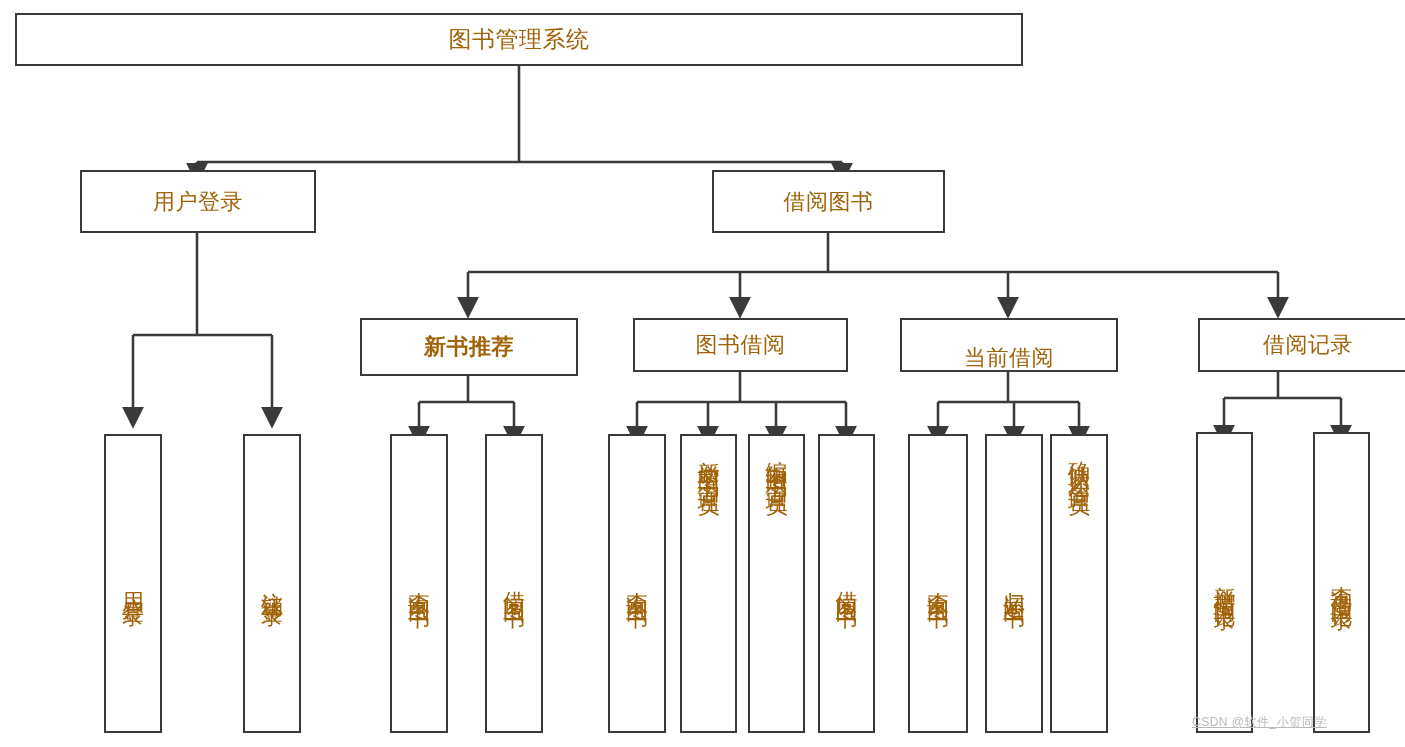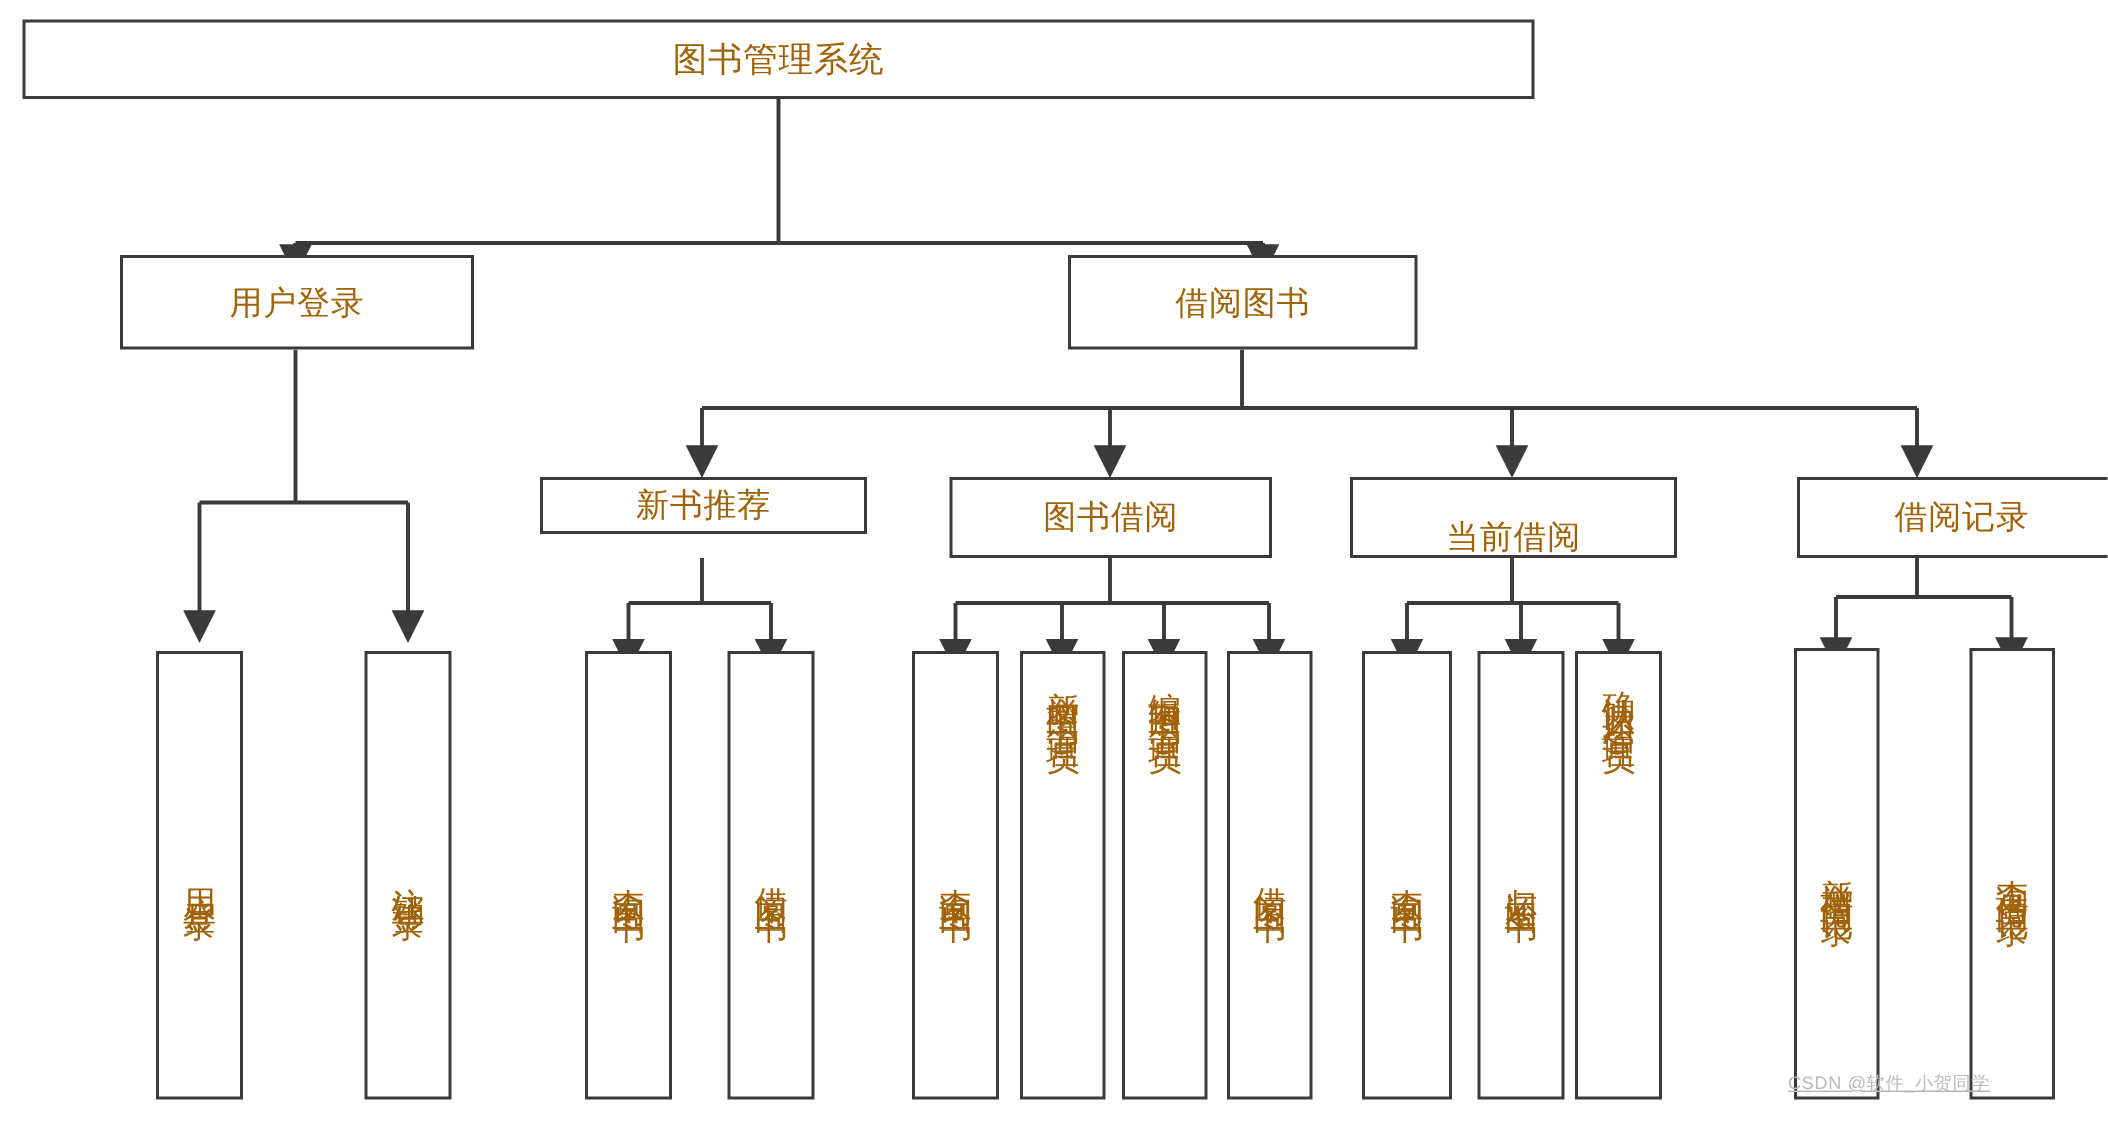--- a/index.html
+++ b/index.html
@@ -147,21 +147,21 @@
   </div>
 
   <div class="node horiz" style="left:80px; top:170px; width:236px; height:63px;">
     <span class="node-label">用户登录</span>
   </div>
 
   <div class="node horiz" style="left:712px; top:170px; width:233px; height:63px;">
     <span class="node-label">借阅图书</span>
   </div>
 
-  <div class="node horiz" style="left:360px; top:318px; width:218px; height:38px;">
+  <div class="node horiz" style="left:360px; top:318px; width:218px; height:58px;font-weight:bold;">
     <span class="node-label">新书推荐</span>
   </div>
 
   <div class="node horiz" style="left:633px; top:318px; width:215px; height:54px;">
     <span class="node-label">图书借阅</span>
   </div>
 
   <div class="node horiz" style="left:900px; top:318px; width:218px; height:54px;align-items:flex-end;">
     <span class="node-label">当前借阅</span>
   </div>

